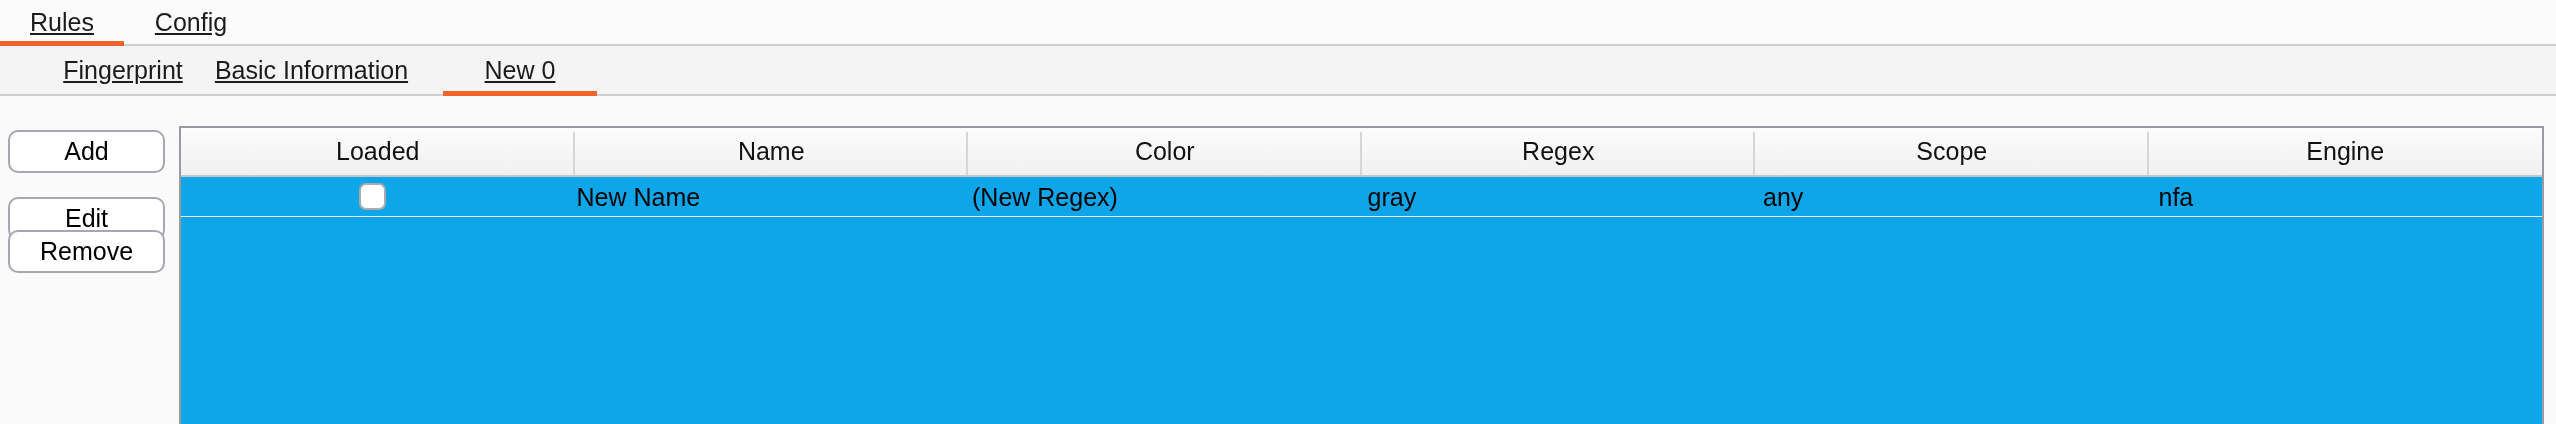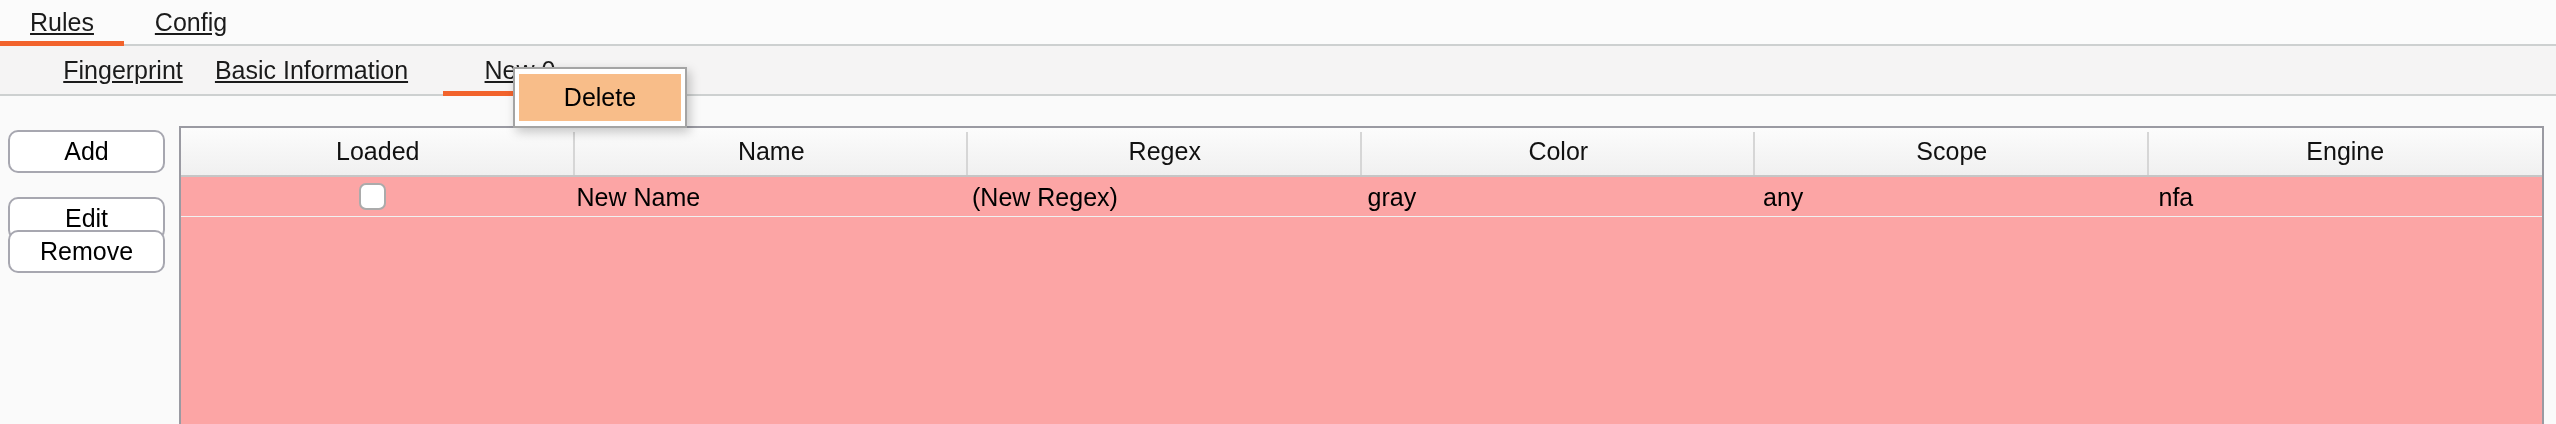--- a/index.html
+++ b/index.html
@@ -75,21 +75,21 @@
     text-align: center;
     cursor: default;
   }
   #btn-add    { top: 34px; }
   #btn-edit   { top: 101px; }
   #btn-remove { top: 134px; }
 
   
   .table {
     position: absolute; left: 179px; top: 126px; width: 2365px; bottom: 0;
-    background: #fca5a5;
+    background: #0ea5e9;
     border: 2px solid #9A9AA2;
     border-bottom: none;
   }
   .thead {
     display: flex; height: 49px;
     background: linear-gradient(180deg, #FCFCFC 0%, #F0F0F0 100%);
     border-bottom: 2px solid #C6C6C6;
   }
   .th {
     flex: 1; position: relative;
@@ -142,36 +142,33 @@
     </div>
     <div class="tab" id="tab-basic">
       <span>Basic Information</span>
     </div>
     <div class="tab" id="tab-new0">
       <span>New 0</span>
       <div class="underline"></div>
     </div>
   </div>
 
-  <div class="context-menu">
-    <div class="menu-item highlighted">Delete</div>
-  </div>
 
   <div class="sidebar">
     <button class="btn" id="btn-add">Add</button>
     <button class="btn" id="btn-edit">Edit</button>
     <button class="btn" id="btn-remove">Remove</button>
   </div>
 
   <div class="table">
     <div class="thead">
       <div class="th">Loaded</div>
       <div class="th">Name</div>
+      <div class="th">Color</div>
       <div class="th">Regex</div>
-      <div class="th">Color</div>
       <div class="th">Scope</div>
       <div class="th">Engine</div>
     </div>
     <div class="trow">
       <div class="td td-loaded">
         <div class="checkbox"></div>
       </div>
       <div class="td">New Name</div>
       <div class="td">(New Regex)</div>
       <div class="td">gray</div>

